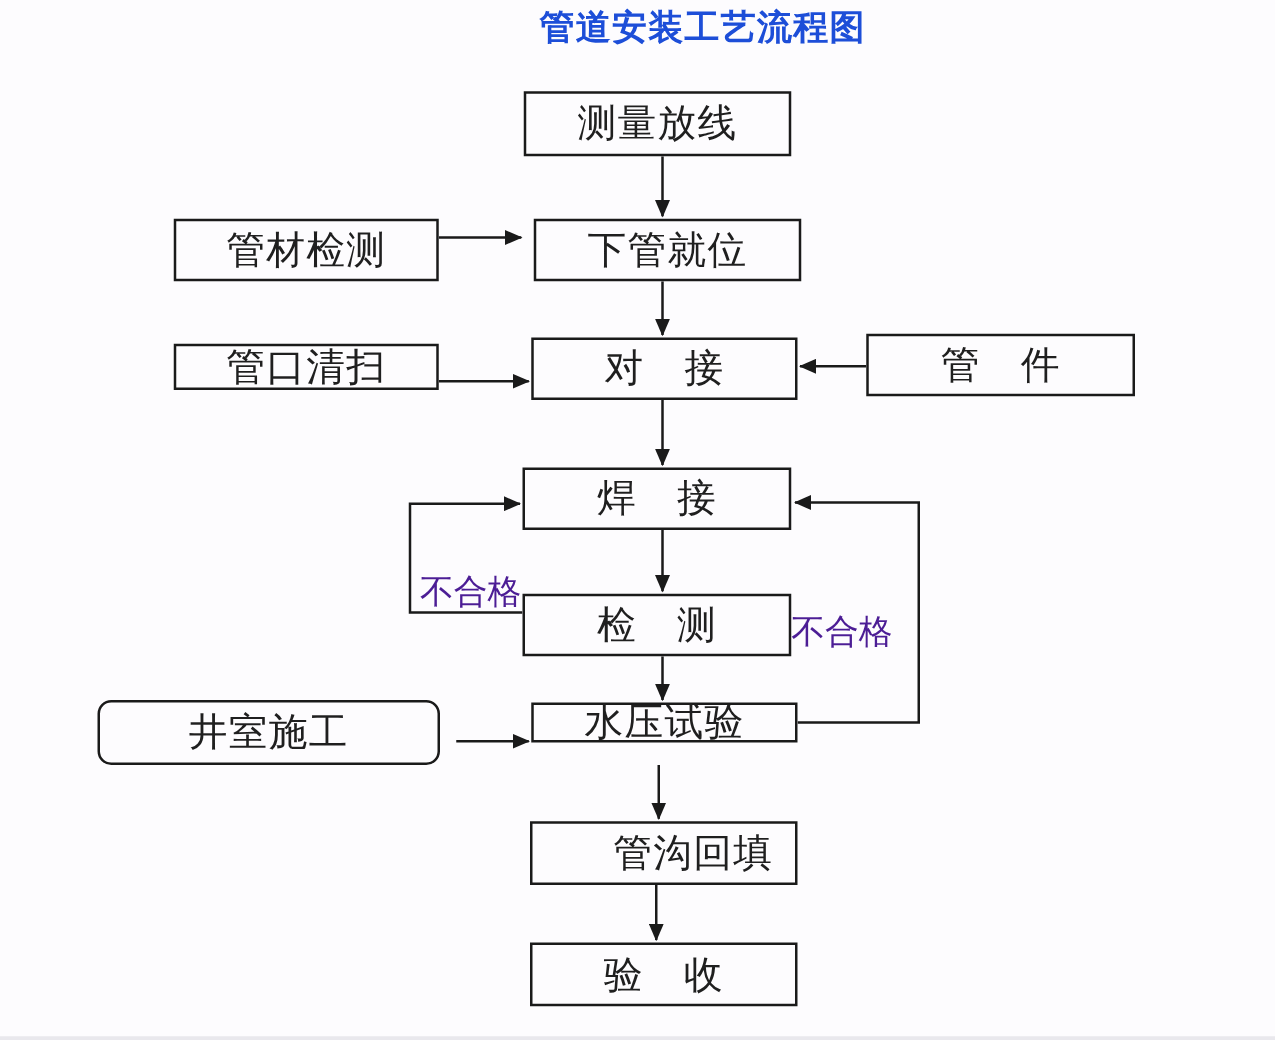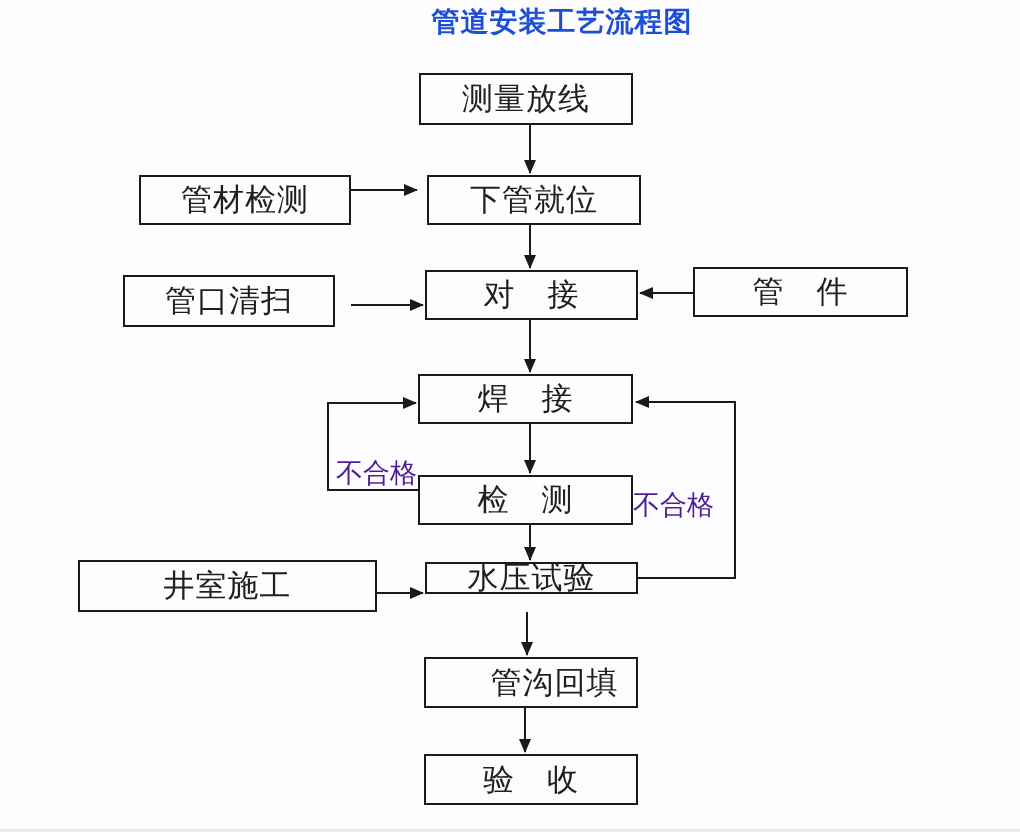--- a/index.html
+++ b/index.html
@@ -78,31 +78,31 @@
       <line x1="525" y1="707" x2="525" y2="752" marker-end="url(#ah)"></line>
     </g>
   </svg>
 
   <div class="node" style="left:419px;top:73px;width:214px;height:52px;">测量放线</div>
 
   <div class="node" style="left:139px;top:175px;width:212px;height:50px;">管材检测</div>
 
   <div class="node" style="left:405px;top:175px;width:214px;height:50px;margin-left:22px;">下管就位</div>
 
-  <div class="node" style="left:123px;top:275px;width:212px;height:52px;">管口清扫</div>
+  <div class="node" style="left:139px;top:275px;width:212px;height:37px;">管口清扫</div>
 
   <div class="node" style="left:425px;top:270px;width:213px;height:50px;">对　接</div>
 
   <div class="node" style="left:693px;top:267px;width:215px;height:50px;">管　件</div>
 
   <div class="node" style="left:418px;top:374px;width:215px;height:50px;">焊　接</div>
 
   <div class="node" style="left:418px;top:475px;width:215px;height:50px;">检　测</div>
 
-  <div class="node" style="left:78px;top:560px;width:299px;height:52px;">井室施工</div>
+  <div class="node" style="left:78px;top:560px;width:274px;height:52px;border-radius:11px;">井室施工</div>
 
   <div class="node" style="left:425px;top:562px;width:213px;height:32px;">水压试验</div>
 
   <div class="node" style="left:424px;top:657px;width:214px;height:51px;padding-left:47px;">管沟回填</div>
 
   <div class="node" style="left:424px;top:754px;width:214px;height:51px;">验　收</div>
 
   <div class="edge-label" style="left:336px;top:455px;">不合格</div>
 
   <div class="edge-label" style="left:633px;top:487px;">不合格</div>

